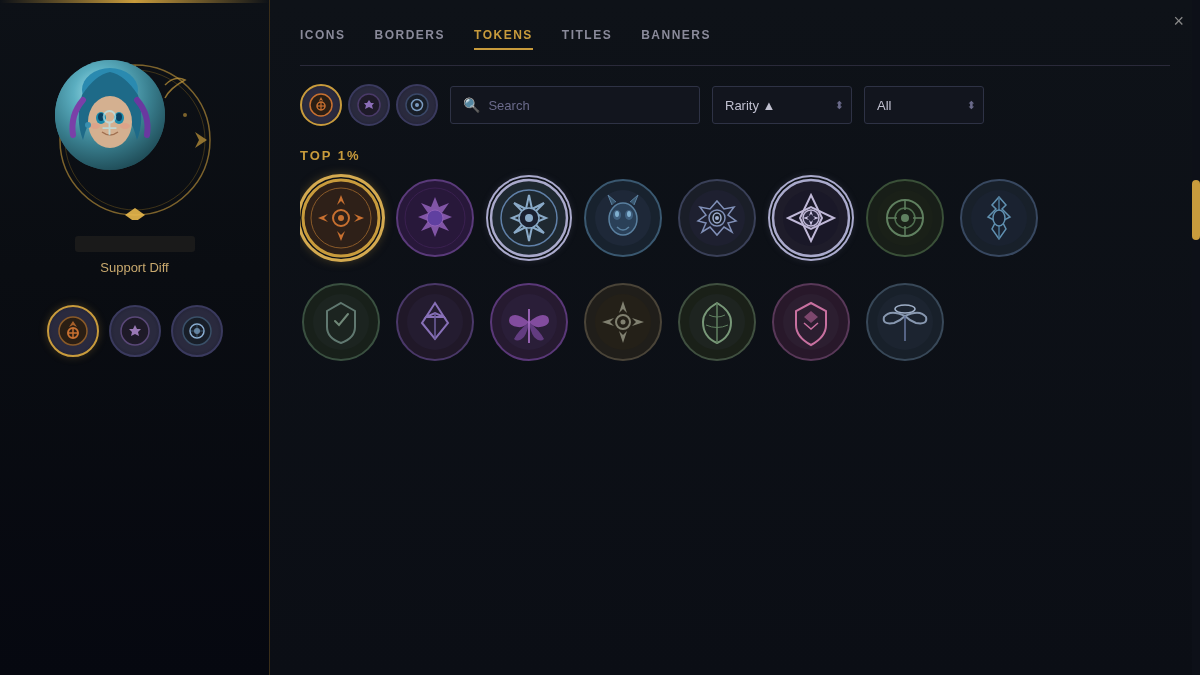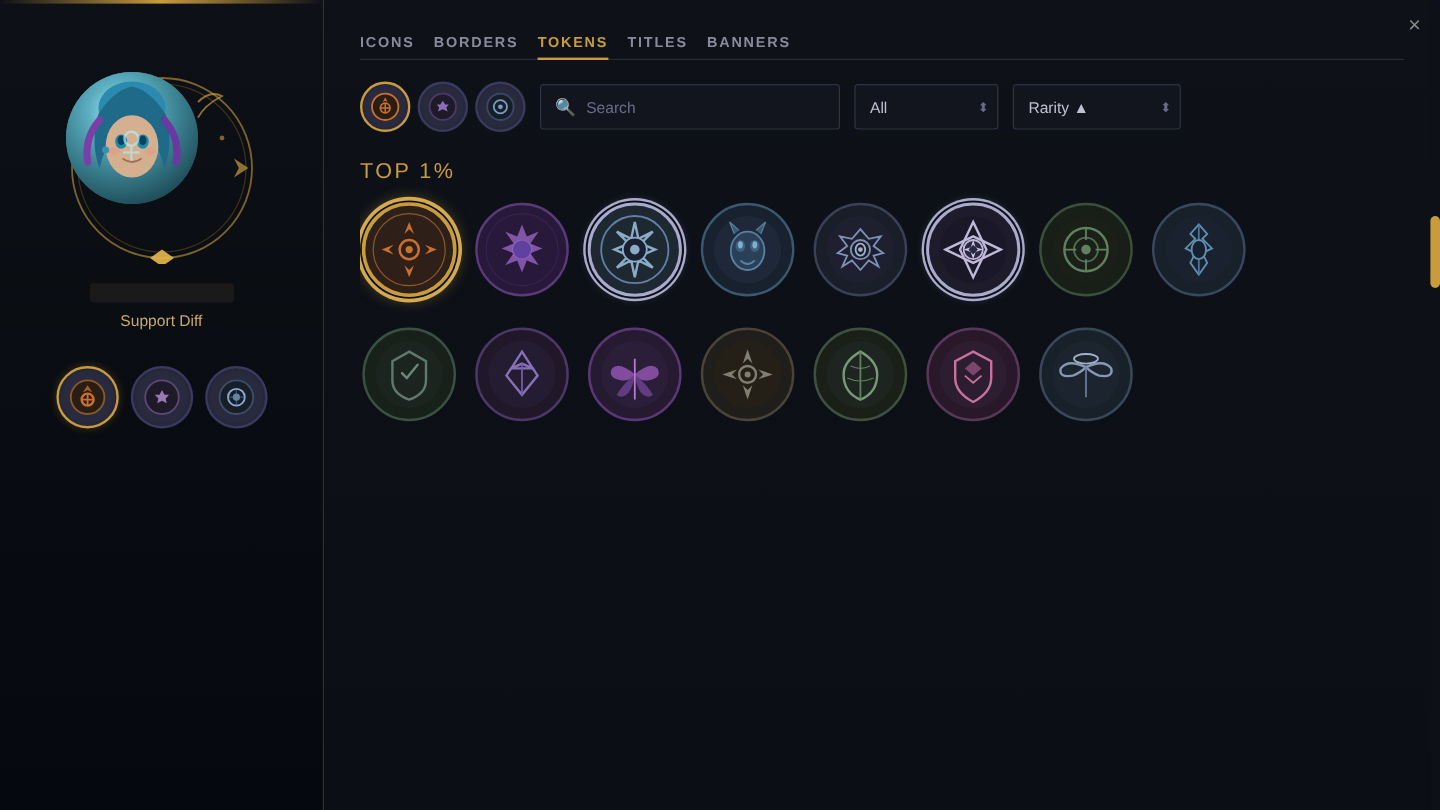--- a/index.html
+++ b/index.html
@@ -140,24 +140,24 @@
       color: #e8d5a0;
       font-size: 22px;
       font-weight: bold;
       letter-spacing: 2px;
       margin-bottom: 18px;
       text-transform: uppercase;
     }
 
     .tabs {
       display: flex;
-      gap: 16px;
+      gap: 29px;
       border-bottom: 1px solid #2a2a3a;
       margin-bottom: 18px;
-      padding-bottom: 8px;
+      padding-bottom: 24px;
     }
 
     .tab {
       color: #8a8a9a;
       font-size: 12px;
       font-weight: bold;
       letter-spacing: 1.5px;
       cursor: pointer;
       padding-bottom: 6px;
       text-transform: uppercase;
@@ -288,22 +288,22 @@
       height: 60px;
       background: #c89b3c;
       border-radius: 4px;
       position: absolute;
       top: 180px;
     }
 
     
     .section-label {
       color: #c89b3c;
-      font-size: 18px;
-      font-weight: normal;
+      font-size: 13px;
+      font-weight: bold;
       letter-spacing: 2px;
       margin-bottom: 14px;
       text-transform: uppercase;
     }
 
     .token-grid {
       display: flex;
       flex-wrap: wrap;
       gap: 12px;
       margin-bottom: 22px;
@@ -461,32 +461,32 @@
         </svg>
       </div>
     </div>
 
     <div class="search-box">
       <span class="search-icon-char">🔍</span>
       <input class="search-input" type="text" placeholder="Search" style="">
     </div>
 
     <div class="select-wrapper">
+      <select class="sort-select">
+        <option>Rarity ▲</option>
+        <option>Rarity ▼</option>
+        <option>Name A-Z</option>
+      </select>
+    </div>
+
+    <div class="select-wrapper">
       <select class="all-select">
         <option>All</option>
         <option>Owned</option>
         <option>Unowned</option>
-      </select>
-    </div>
-
-    <div class="select-wrapper">
-      <select class="sort-select">
-        <option>Rarity ▲</option>
-        <option>Rarity ▼</option>
-        <option>Name A-Z</option>
       </select>
     </div>
   </div>
 
   <div class="content-scroll">
 
     <div class="section-label">TOP 1%</div>
     <div class="token-grid">
 
       <div class="token-item selected-item">

